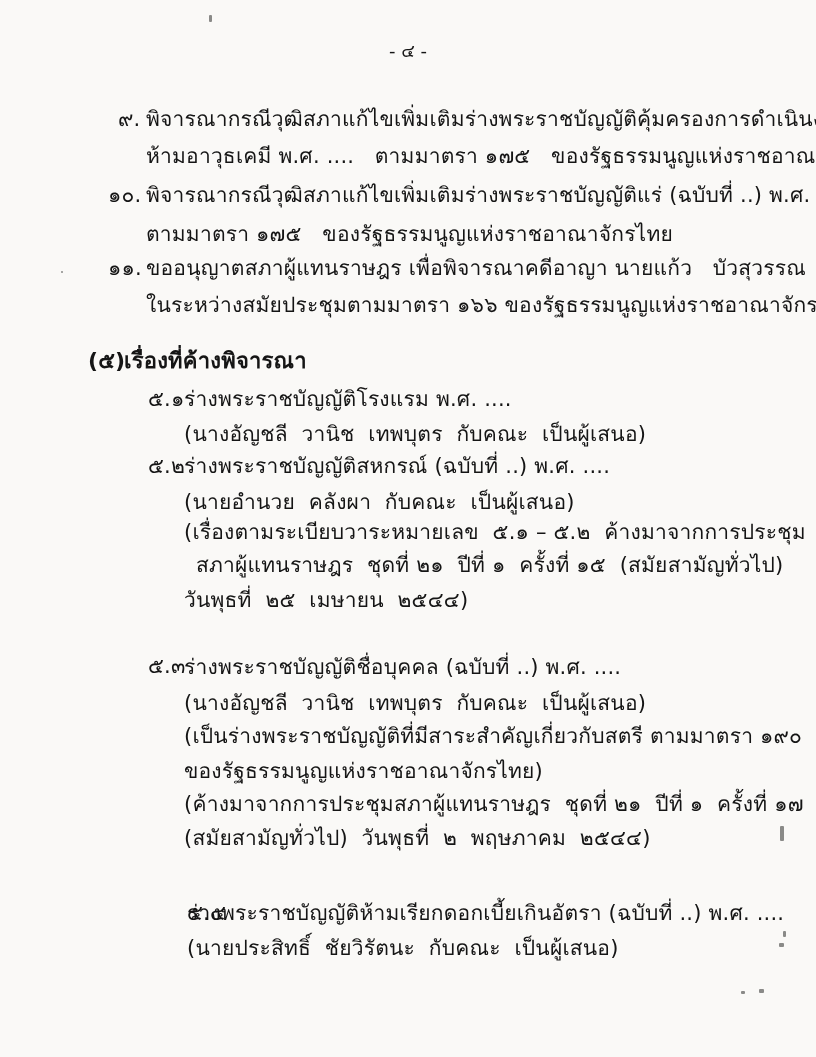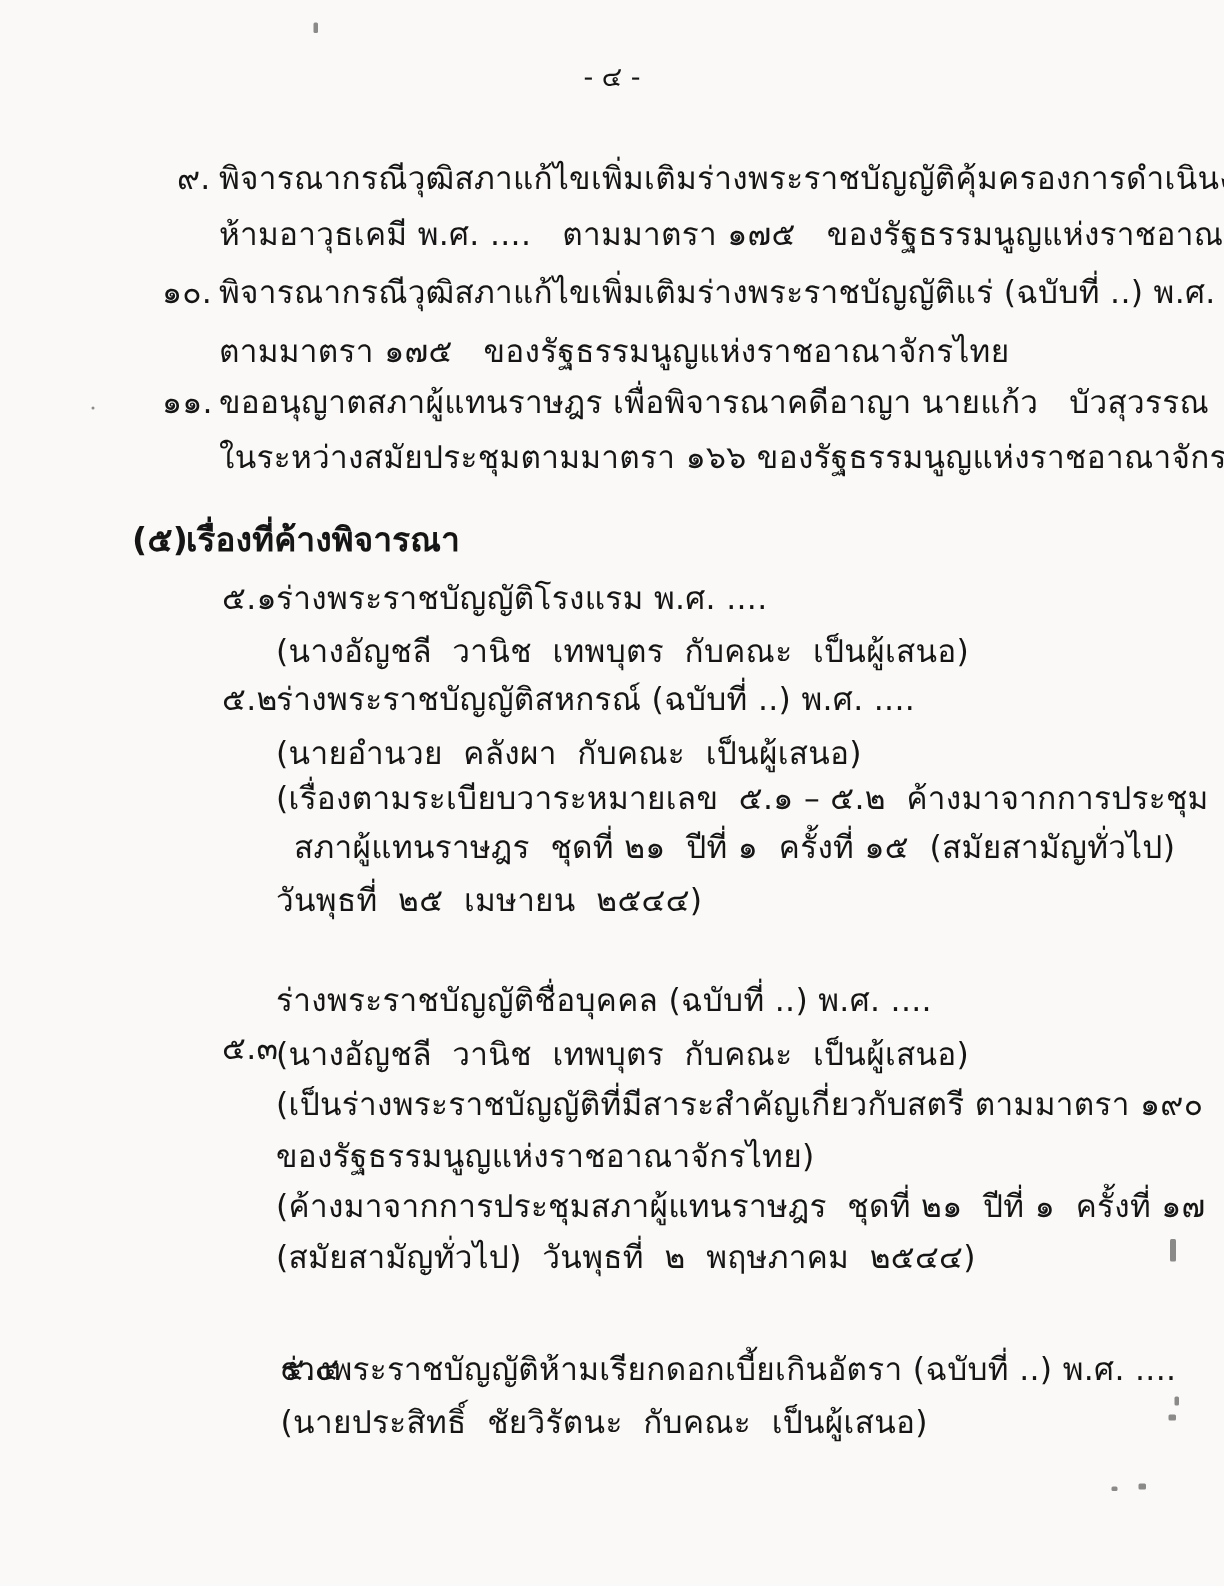--- a/index.html
+++ b/index.html
@@ -67,21 +67,21 @@
   <span class="t" style="left:184px; top:384px;">ร่างพระราชบัญญัติโรงแรม พ.ศ. ....</span>
   <span class="t" style="left:184px; top:419px;">(นางอัญชลี  วานิช  เทพบุตร  กับคณะ  เป็นผู้เสนอ)</span>
 
   <span class="t" style="left:148px; top:451px;text-align:right;">๕.๒</span>
   <span class="t" style="left:184px; top:487px;">(นายอำนวย  คลังผา  กับคณะ  เป็นผู้เสนอ)</span>
   <span class="t" style="left:184px; top:451px;">ร่างพระราชบัญญัติสหกรณ์ (ฉบับที่ ..) พ.ศ. ....</span>
   <span class="t" style="left:184px; top:517px;">(เรื่องตามระเบียบวาระหมายเลข  ๕.๑ – ๕.๒  ค้างมาจากการประชุม</span>
   <span class="t" style="left:184px; top:550px;margin-left:12px;">สภาผู้แทนราษฎร  ชุดที่ ๒๑  ปีที่ ๑  ครั้งที่ ๑๕  (สมัยสามัญทั่วไป)</span>
   <span class="t" style="left:184px; top:585px;text-align:center;">วันพุธที่  ๒๕  เมษายน  ๒๕๔๔)</span>
 
-  <span class="t" style="left:148px; top:684px;">๕.๓</span>
+  <span class="t" style="left:148px; top:651px;">๕.๓</span>
   <span class="t" style="left:184px; top:652px;">ร่างพระราชบัญญัติชื่อบุคคล (ฉบับที่ ..) พ.ศ. ....</span>
   <span class="t" style="left:184px; top:688px;">(นางอัญชลี  วานิช  เทพบุตร  กับคณะ  เป็นผู้เสนอ)</span>
   <span class="t" style="left:184px; top:721px;">(เป็นร่างพระราชบัญญัติที่มีสาระสำคัญเกี่ยวกับสตรี ตามมาตรา ๑๙๐</span>
   <span class="t" style="left:184px; top:756px;">ของรัฐธรรมนูญแห่งราชอาณาจักรไทย)</span>
   <span class="t" style="left:184px; top:789px;">(ค้างมาจากการประชุมสภาผู้แทนราษฎร  ชุดที่ ๒๑  ปีที่ ๑  ครั้งที่ ๑๗</span>
   <span class="t" style="left:184px; top:823px;">(สมัยสามัญทั่วไป)  วันพุธที่  ๒  พฤษภาคม  ๒๕๔๔)</span>
 
   <span class="t" style="left:152px; top:898px;margin-left:35px;">๕.๔</span>
   <span class="t" style="left:187px; top:898px;">ร่างพระราชบัญญัติห้ามเรียกดอกเบี้ยเกินอัตรา (ฉบับที่ ..) พ.ศ. ....</span>
   <span class="t" style="left:187px; top:933px;">(นายประสิทธิ์  ชัยวิรัตนะ  กับคณะ  เป็นผู้เสนอ)</span>

